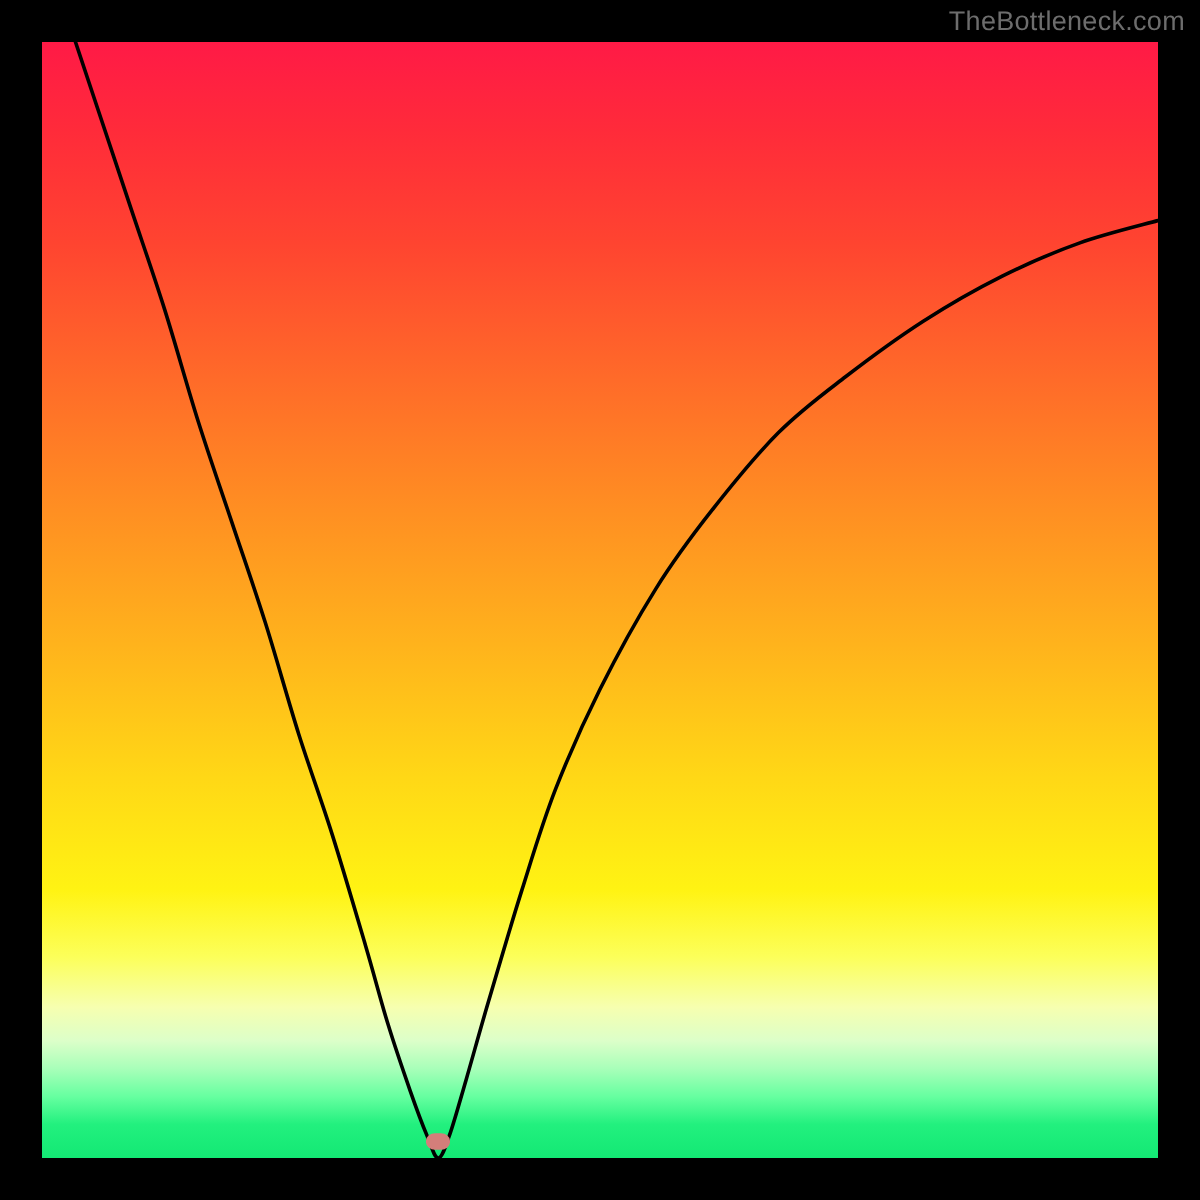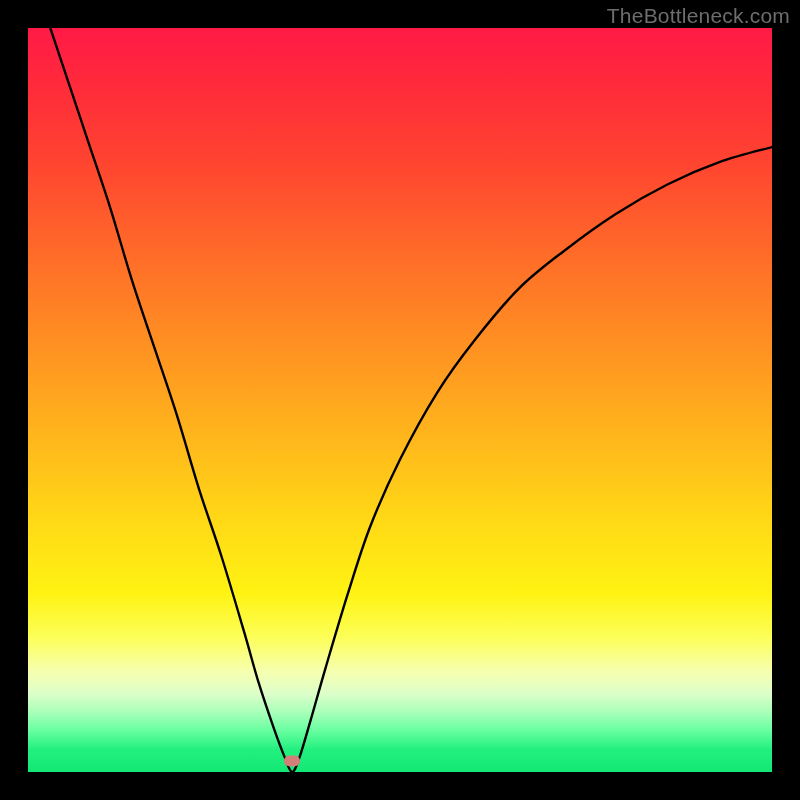--- a/index.html
+++ b/index.html
@@ -56,21 +56,21 @@
     height: 11px;
     background: #d47e7a;
     border-radius: 6px / 5px;
     transform: translate(-50%, -50%);
   }
   .watermark {
     position: absolute;
     top: 4px;
     right: 10px;
     color: #6d6d6d;
-    font-size: 21px;
+    font-size: 18px;
     font-weight: 500;
     letter-spacing: 0.2px;
     user-select: none;
   }
 </style>
 </head>
 <body>
 
 <div class="frame">
   <div class="plot-area">

